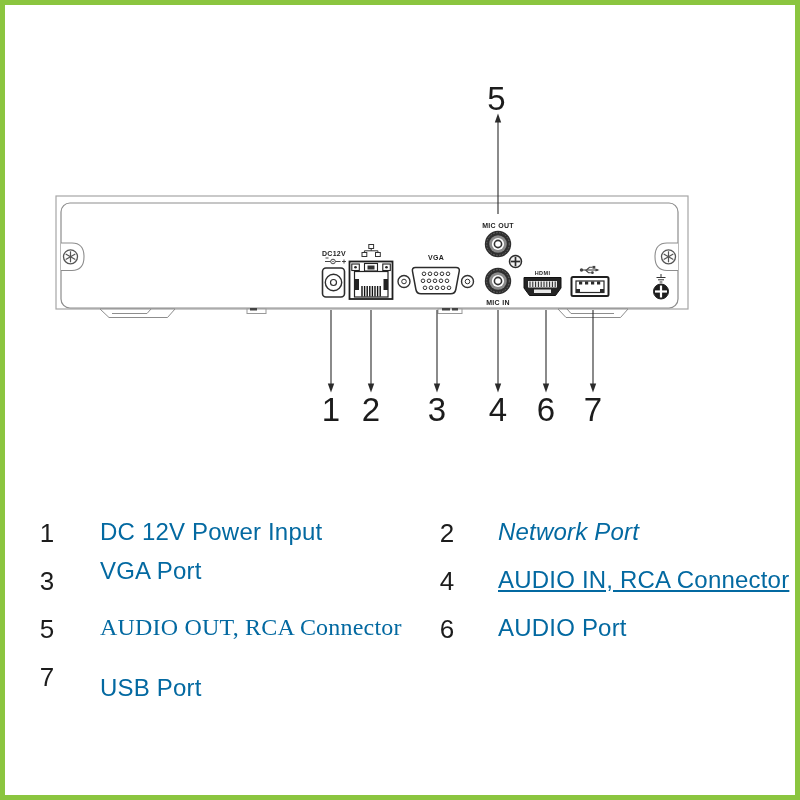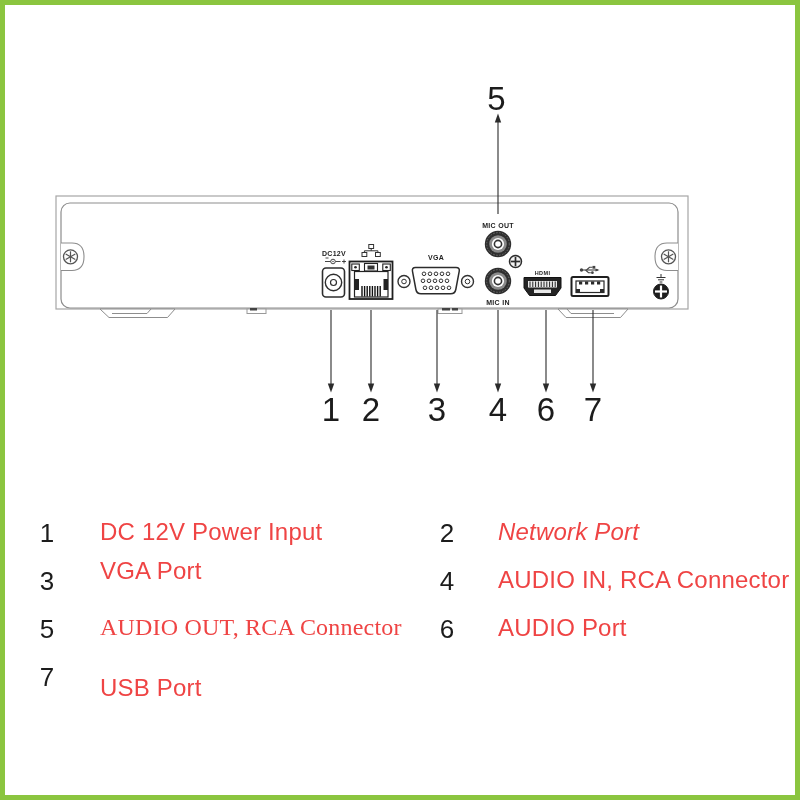--- a/index.html
+++ b/index.html
@@ -11,21 +11,21 @@
   }
   .frame{
     position:absolute;inset:0;border:5px solid #8BC53F;pointer-events:none;z-index:10;
   }
   #diagram-svg{position:absolute;left:0;top:0;}
   .leg-num{
     position:absolute;font-size:26px;width:30px;text-align:center;
     color:#1c1c1c;white-space:nowrap;
   }
   .leg-label{
-    position:absolute;font-size:24px;color:#ef4444;white-space:nowrap;
+    position:absolute;font-size:24px;color:#0369a1;white-space:nowrap;
     letter-spacing:0.2px;
   }
   svg text{font-family:"Liberation Sans", sans-serif;}
   .port-label{font-size:7px;font-weight:bold;fill:#222;letter-spacing:0.3px;}
   .hdmi-label{font-size:5.5px;font-weight:bold;fill:#222;letter-spacing:0.4px;}
   .callout-num{font-size:33px;fill:#1c1c1c;}
 </style>
 </head>
 <body>
 
@@ -253,21 +253,21 @@
 
 <div>
   <span class="leg-num" style="left:32px;  top:518px;">1</span>
   <span class="leg-label" style="left:100px; top:518px;">DC 12V Power Input</span>
   <span class="leg-num" style="left:432px; top:518px;">2</span>
   <span class="leg-label" style="left:498px; top:518px;font-style:italic;">Network Port</span>
 
   <span class="leg-num" style="left:32px;  top:566px;">3</span>
   <span class="leg-label" style="left:100px; top:557px;">VGA Port</span>
   <span class="leg-num" style="left:432px; top:566px;">4</span>
-  <span class="leg-label" style="left:498px; top:566px;">AUDIO IN, RCA Connector</span>
+  <span class="leg-label" style="left:498px; top:566px;text-decoration:underline;">AUDIO IN, RCA Connector</span>
 
   <span class="leg-num" style="left:32px;  top:614px;">5</span>
   <span class="leg-label" style="left:100px; top:614px;font-family:Liberation Serif, serif;">AUDIO OUT, RCA Connector</span>
   <span class="leg-num" style="left:432px; top:614px;">6</span>
   <span class="leg-label" style="left:498px; top:614px;">AUDIO Port</span>
 
   <span class="leg-num" style="left:32px;  top:662px;">7</span>
   <span class="leg-label" style="left:100px; top:662px;margin-top:12px;">USB Port</span>
 </div>
 

